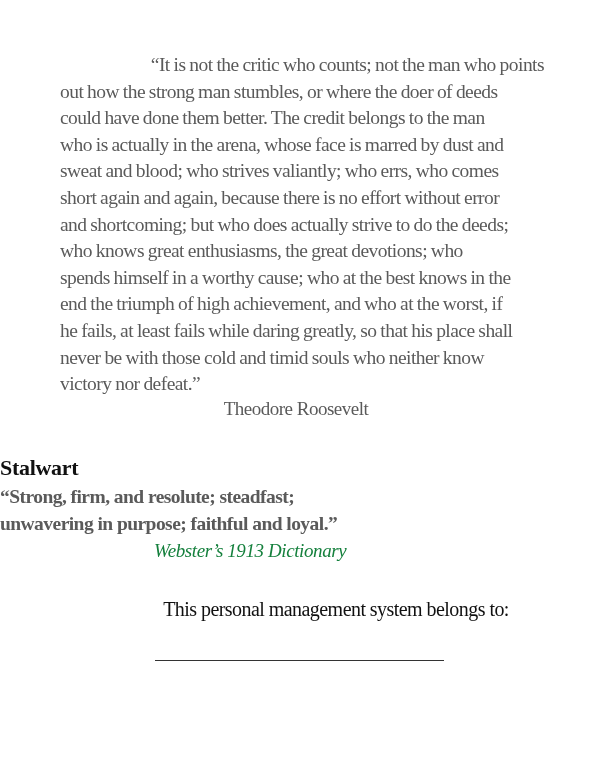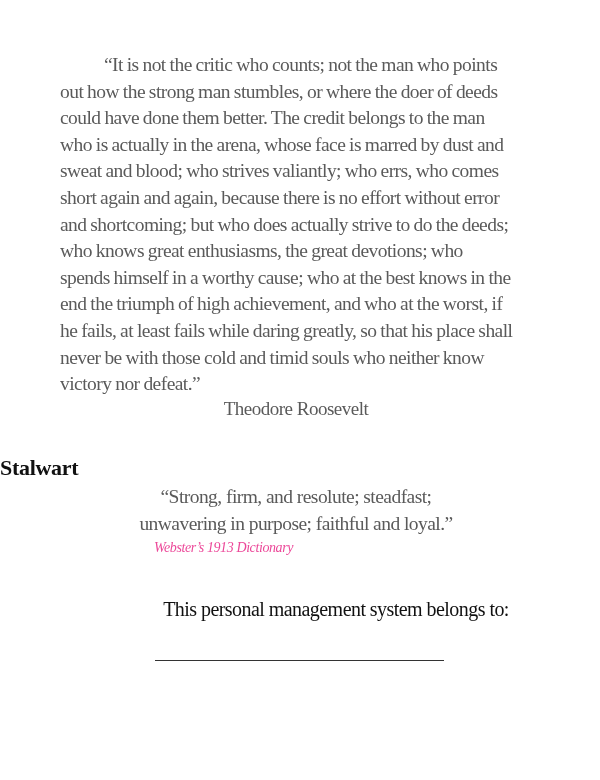--- a/index.html
+++ b/index.html
@@ -1,30 +1,30 @@
 <!DOCTYPE html>
 <html><head>
   <meta charset="utf-8">
   <style>
     html, body { margin: 0; padding: 0; background: #ffffff; }
     body { width: 600px; height: 780px; position: relative; overflow: hidden;
            font-family: "Liberation Serif", "DejaVu Serif", serif; }
     .quote-block { position: absolute; left: 60px; top: 52px; width: 484px; }
     .quote-line { color: #5a5a5a; font-size: 19.5px; line-height: 26.6px;
                   white-space: nowrap; letter-spacing: -0.55px; word-spacing: -0.5px; height: 26.6px; }
-    .quote-line.indent { padding-left: 44px; }
+    .quote-line.indent { padding-left: 44px; text-align: right; }
     .attribution { position: absolute; left: 0; width: 592px; top: 398px; text-align: center;
                    color: #5a5a5a; font-size: 19px; letter-spacing: -0.5px; }
     .def-title { position: absolute; left: 0; width: 592px; top: 455px; text-align: left;
                  color: #111; font-size: 22px; font-weight: bold; letter-spacing: -0.3px; }
-    .def-line { position: absolute; left: 0; width: 592px; text-align: center; color: #5a5a5a;
-                font-size: 19.5px; letter-spacing: -0.55px; white-space: nowrap; }
+    .def-line { position: absolute; left: 0; width: 592px; text-align: left; color: #5a5a5a;
+                font-size: 19.5px; letter-spacing: -0.55px; white-space: nowrap; font-weight: bold; }
     .def-line.l1 { top: 486px; }
     .def-line.l2 { top: 513px; }
-    .def-source { position: absolute; left: 154px; top: 540px; color: #ec4899; font-size: 14px;
+    .def-source { position: absolute; left: 154px; top: 540px; color: #15803d; font-size: 19px;
                   font-style: italic; letter-spacing: -0.4px; white-space: nowrap; }
     .owner-label { position: absolute; left: 0; width: 600px; top: 598px; text-align: center;
                    color: #111; font-size: 20px; letter-spacing: -0.55px; white-space: nowrap; padding-left: 36px; }
     .owner-line { position: absolute; left: 155px; top: 660px; width: 289px; height: 0;
                   border-top: 1.5px solid #333; }
   </style>
 </head>
 <body>
 
 <div class="quote-block">

